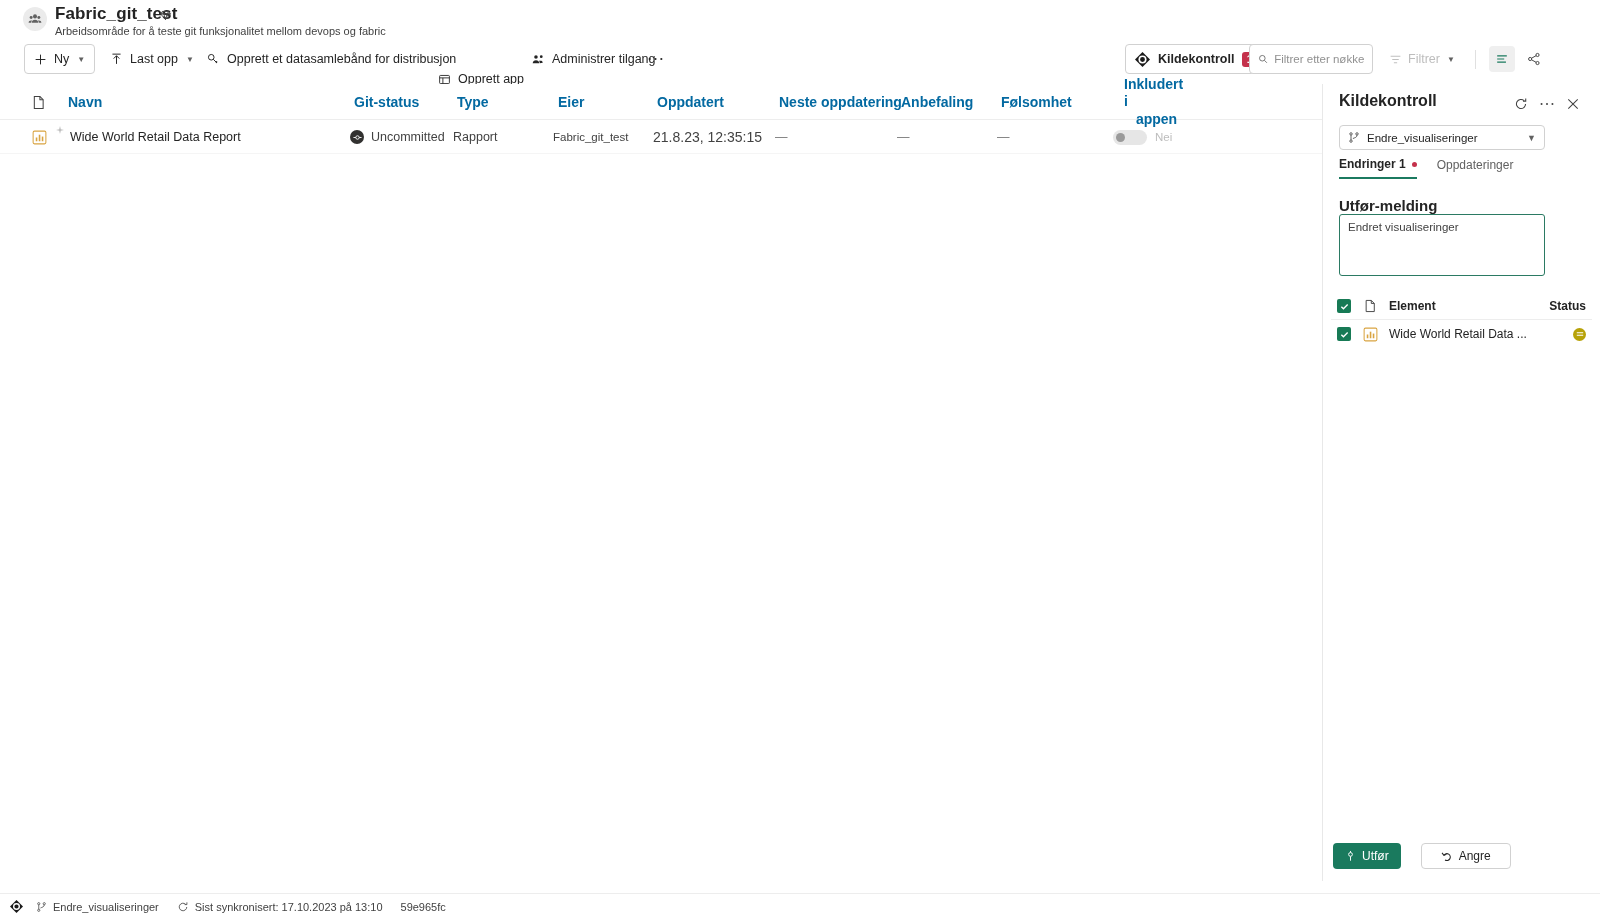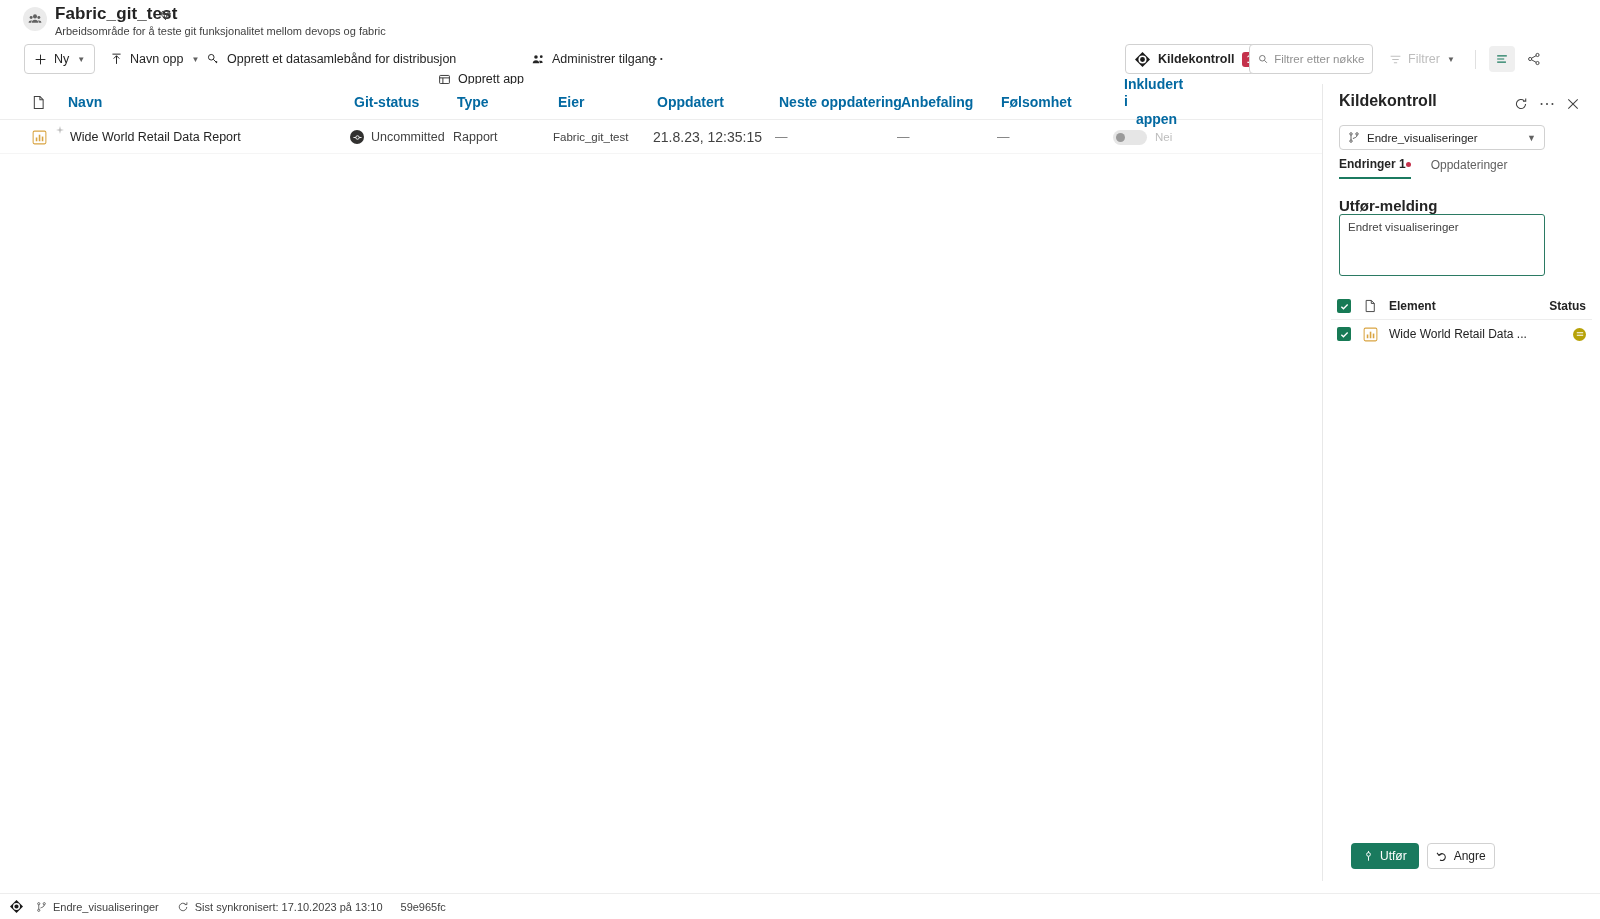--- a/index.html
+++ b/index.html
@@ -155,21 +155,21 @@
     position: absolute; left: 16px; top: 41px; width: 206px; height: 25px;
     border: 1px solid #d1d1d1; border-radius: 4px; background: #fff;
     display: flex; align-items: center; gap: 7px; padding: 0 8px;
     font-size: 11.5px; color: #242424; cursor: pointer;
   }
   .branch-select .caret2 { margin-left: auto; font-size: 9px; color: #616161; }
 
   .tabs { position: absolute; left: 16px; top: 73px; display: flex; gap: 20px; }
   .tab {
     font-size: 12px; color: #616161; padding-bottom: 6px; cursor: pointer;
-    display: flex; align-items: center; gap: 0;
+    display: flex; align-items: center; gap: 6px;
   }
   .tab.active { color: #242424; font-weight: 700; border-bottom: 2px solid #1b7a60; }
   .tab-dot { width: 5px; height: 5px; border-radius: 50%; background: #c4314b; }
 
   .commit-label {
     position: absolute; left: 16px; top: 113px; font-size: 15px; font-weight: 700; color: #242424;
   }
   .commit-box {
     position: absolute; left: 16px; top: 130px; width: 206px; height: 62px;
     border: 1px solid #2b7a63; border-radius: 3px; background: #fff;
@@ -192,28 +192,28 @@
     flex: none; margin-left: 6px; cursor: pointer;
   }
   .col-el-icon { width: 22px; display: flex; justify-content: center; margin-left: 8px; flex:none;}
   .col-el-label { margin-left: 8px; flex: 1; overflow: hidden; white-space: nowrap; }
   .col-status { width: 44px; text-align: right; padding-right: 6px; }
   .status-dot {
     width: 13px; height: 13px; border-radius: 50%; background: #b7a208;
     display: inline-flex; align-items: center; justify-content: center;
   }
 
-  .panel-actions { position: absolute; left: 28px; bottom: 12px; display: flex; gap: 8px; }
+  .panel-actions { position: absolute; left: 10px; bottom: 12px; display: flex; gap: 20px; }
   .btn-primary {
     height: 26px; padding: 0 12px; border-radius: 4px; border: none;
     background: #1a7a5e; color: #fff; font-size: 12px; cursor: pointer;
     display: flex; align-items: center; gap: 6px; font-family: "Liberation Sans", sans-serif;
   }
   .btn-default {
-    height: 26px; padding: 0 8px; border-radius: 4px; border: 1px solid #d1d1d1;
+    height: 26px; padding: 0 19px; border-radius: 4px; border: 1px solid #d1d1d1;
     background: #fff; color: #242424; font-size: 12px; cursor: pointer;
     display: flex; align-items: center; gap: 6px; font-family: "Liberation Sans", sans-serif;
   }
 
   
   .statusbar {
     position: absolute; left: 0; bottom: 0; width: 1600px; height: 26px;
     border-top: 1px solid #ededed; display: flex; align-items: center;
     font-size: 11px; color: #424242; gap: 0;
   }
@@ -258,21 +258,21 @@
           <path d="M8 2v12M2 8h12"></path>
         </svg>
       <span>Ny</span>
       <span class="caret">▼</span>
     </div>
 
     <div class="cmd-btn cmd-upload">
       <svg width="13" height="14" viewBox="0 0 16 16" stroke="#242424" stroke-width="1.2" fill="none">
         <path d="M8 14V4M4.5 7.5L8 4l3.5 3.5M3 2h10"></path>
       </svg>
-      <span>Navn opp</span>
+      <span>Last opp</span>
       <span class="caret">▼</span>
     </div>
 
     <div class="cmd-btn cmd-pipeline">
       <svg width="14" height="14" viewBox="0 0 16 16" stroke="#242424" stroke-width="1.1" fill="none">
         <circle cx="6" cy="6" r="3.2"></circle>
           <path d="M8.3 8.3l4 4M10.6 11.3l1.8-.4-.4 1.8"></path>
       </svg>
       <span>Opprett et datasamlebånd for distribusjon</span>
     </div>

